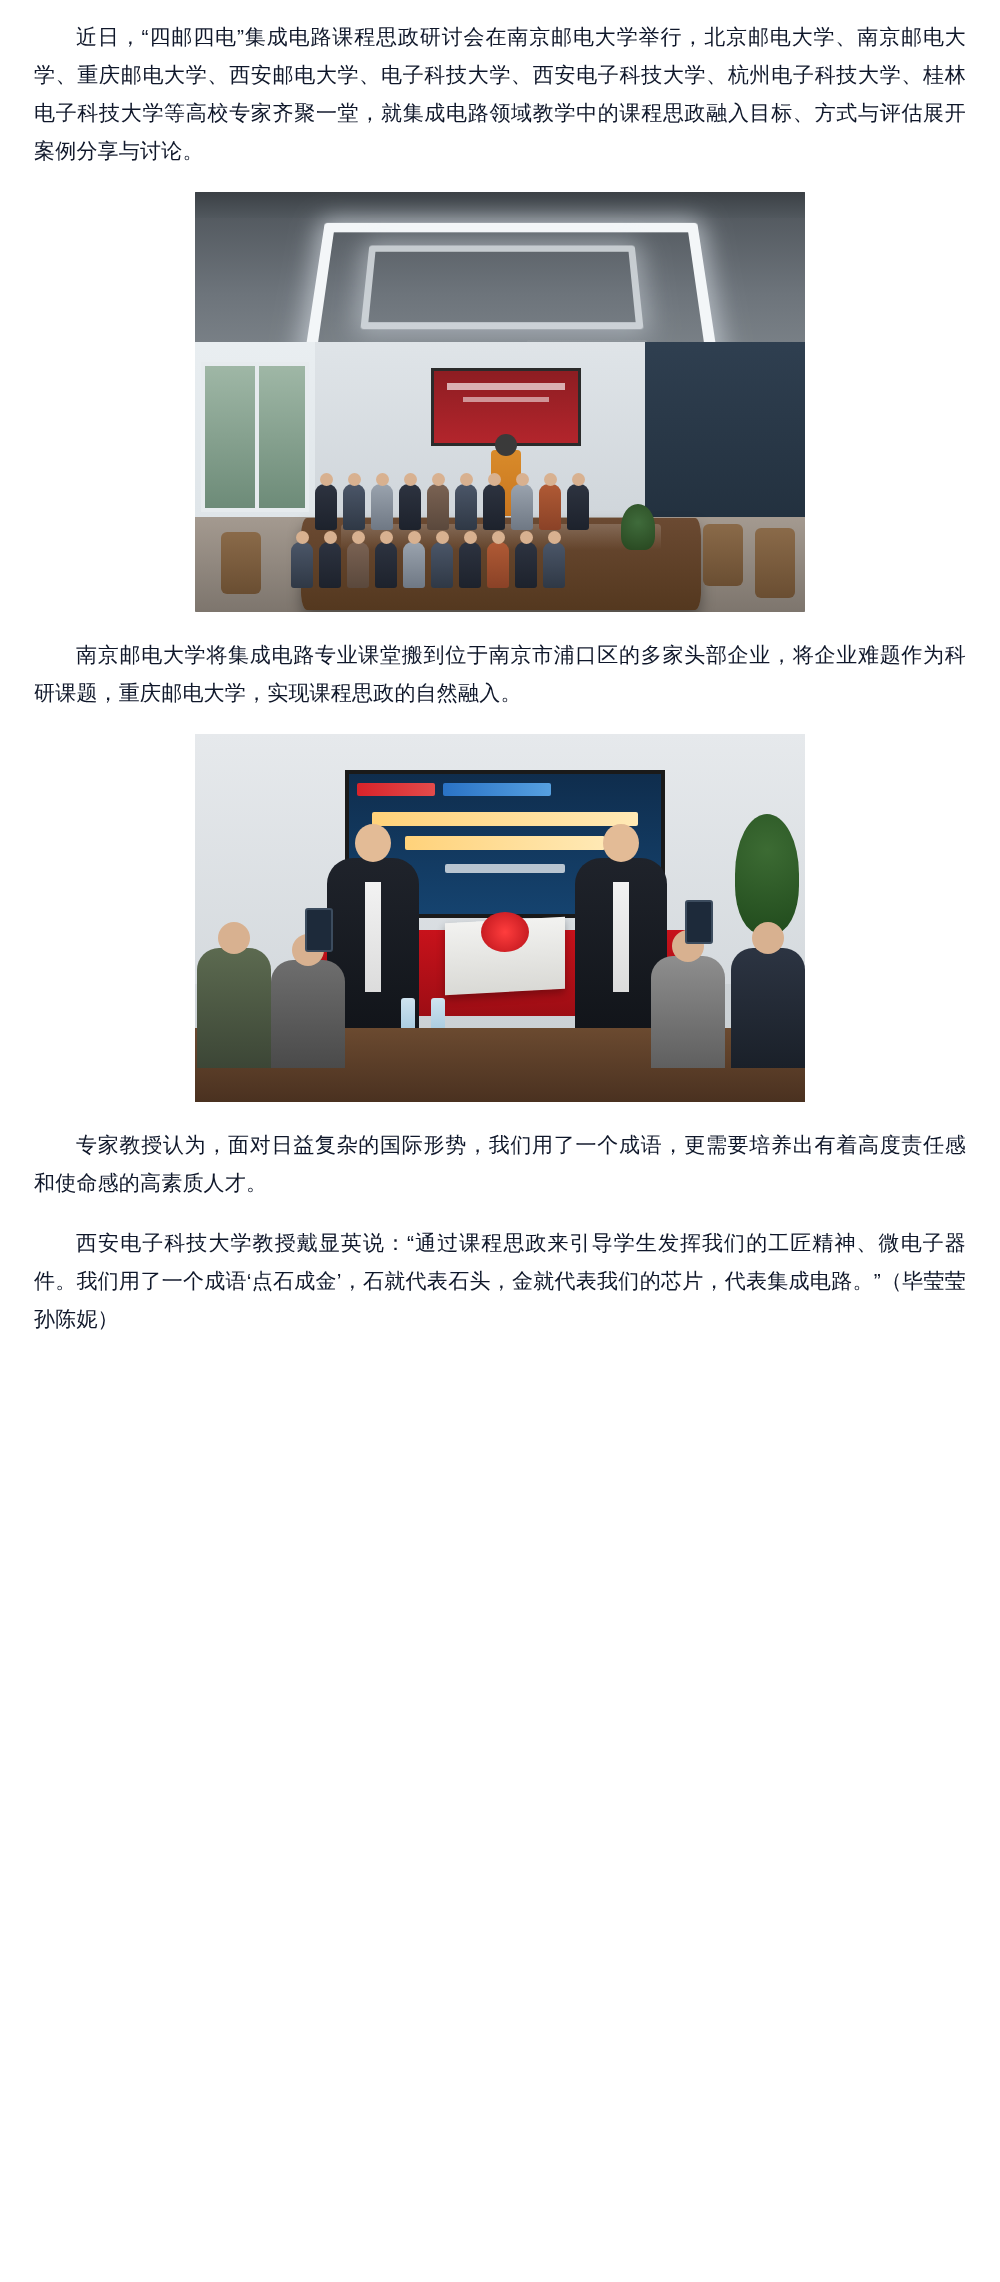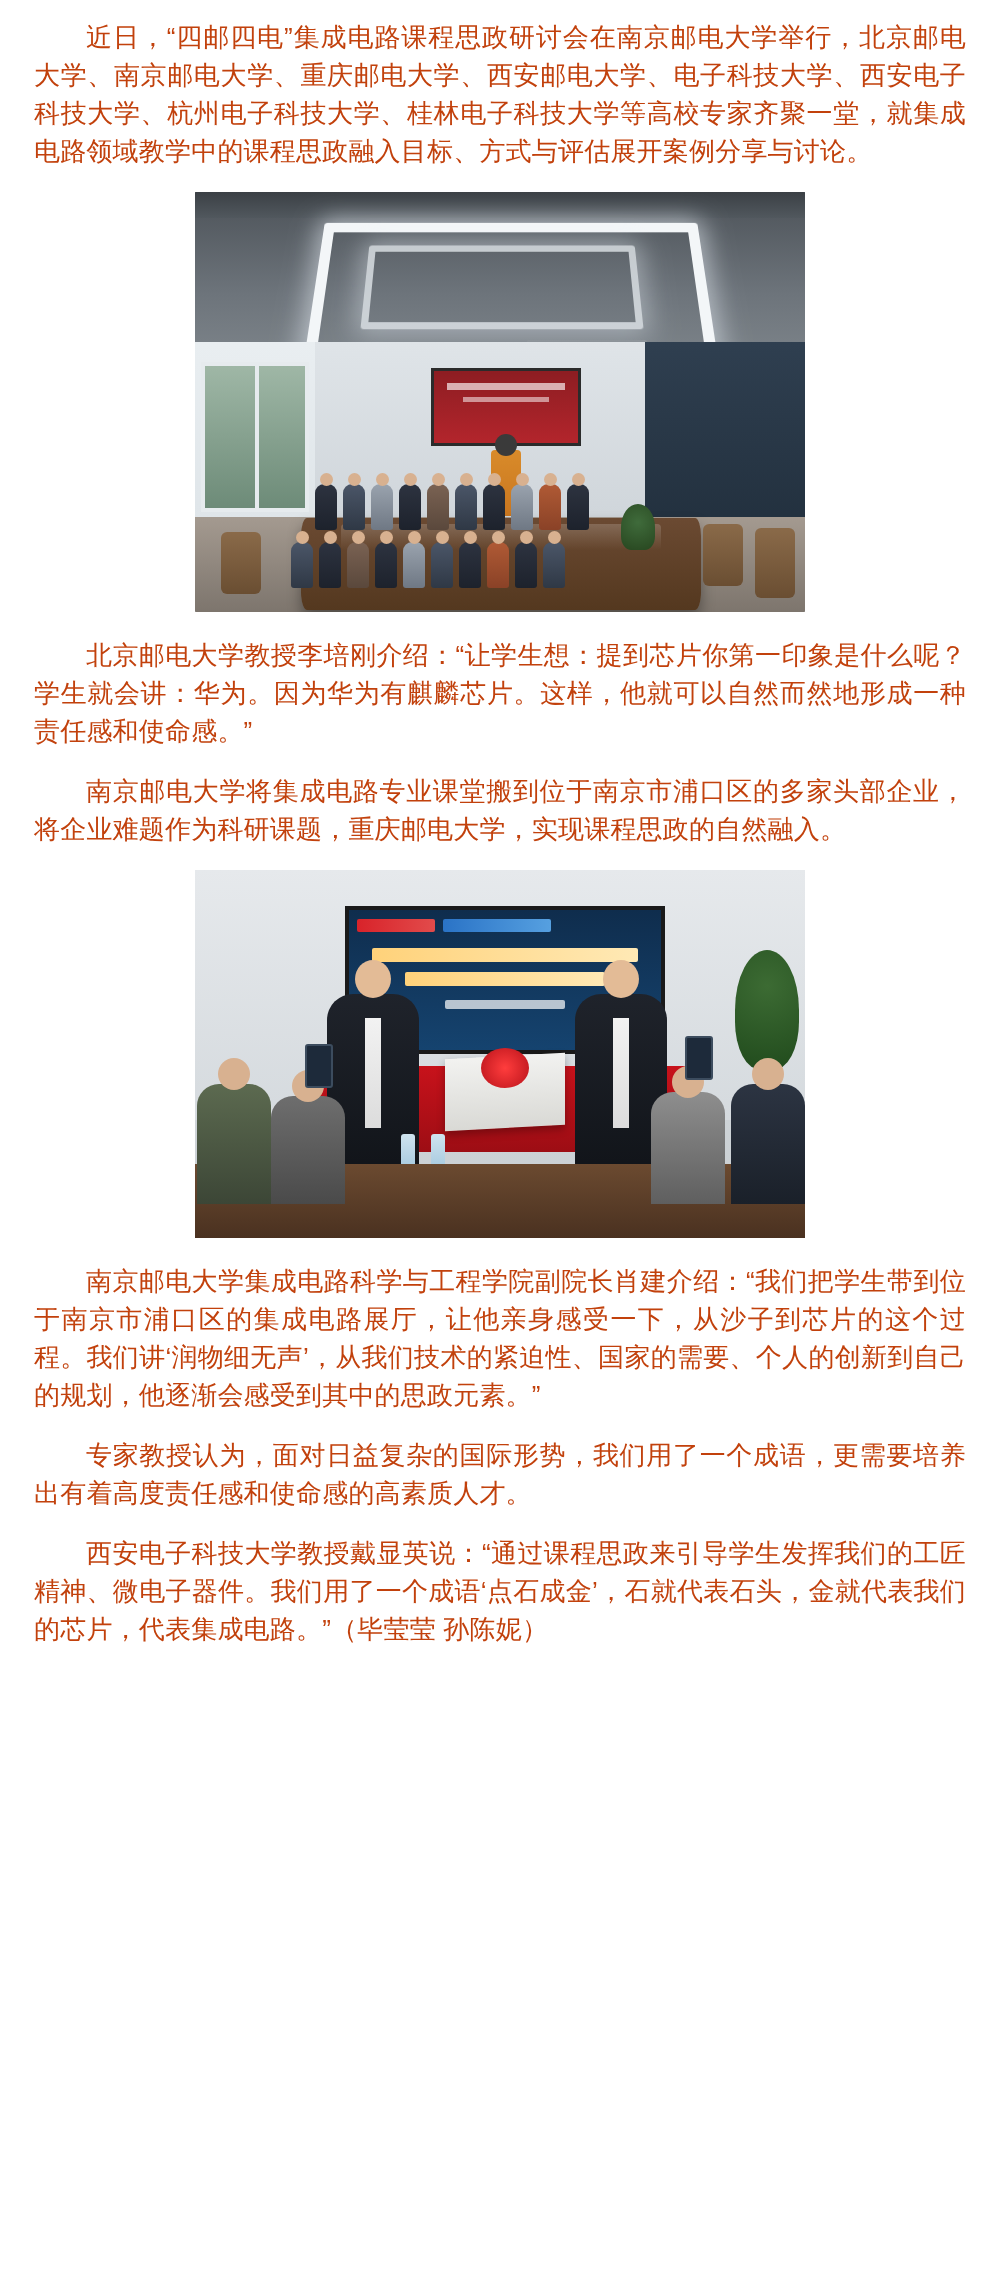--- a/index.html
+++ b/index.html
@@ -11,28 +11,28 @@
     width: 1000px;
     font-family: "Liberation Sans", "DejaVu Sans", sans-serif;
     color: #1a1a1a;
   }
   .page {
     width: 1000px;
     box-sizing: border-box;
     padding: 18px 34px 28px 34px;
   }
   p.para {
-    font-size: 26px;
+    font-size: 21px;
     line-height: 38px;
     text-align: justify;
     text-justify: inter-ideograph;
     margin: 0 0 22px 0;
     text-indent: 2em;
     letter-spacing: 0.2px;
-    color: #c2410c;
+    color: #0f172a;
   }
   .figure {
     margin: 10px 0 24px 0;
     display: flex;
     justify-content: center;
   }
   
   .photo1 {
     width: 610px;
     height: 420px;
@@ -308,21 +308,20 @@
         <div class="p1-person"></div>
         <div class="p1-person c2"></div>
       </div>
       <div class="p1-chair l1"></div>
       <div class="p1-chair r1"></div>
       <div class="p1-chair r2"></div>
       <div class="p1-plant"></div>
     </div>
   </div>
 
-  <p class="para">北京邮电大学教授李培刚介绍：“让学生想：提到芯片你第一印象是什么呢？学生就会讲：华为。因为华为有麒麟芯片。这样，他就可以自然而然地形成一种责任感和使命感。”</p>
   <p class="para">南京邮电大学将集成电路专业课堂搬到位于南京市浦口区的多家头部企业，将企业难题作为科研课题，重庆邮电大学，实现课程思政的自然融入。</p>
 
   <div class="figure">
     <div class="photo2">
       <div class="p2-wall"></div>
       <div class="p2-screen">
         <div class="p2-logos">
           <div class="p2-logo-a"></div>
           <div class="p2-logo-b"></div>
         </div>
@@ -342,17 +341,16 @@
       <div class="p2-table"></div>
       <div class="p2-audience a1"></div>
       <div class="p2-audience a2"></div>
       <div class="p2-audience a3"></div>
       <div class="p2-audience a4"></div>
       <div class="p2-phone ph1"></div>
       <div class="p2-phone ph2"></div>
     </div>
   </div>
 
-  <p class="para">南京邮电大学集成电路科学与工程学院副院长肖建介绍：“我们把学生带到位于南京市浦口区的集成电路展厅，让他亲身感受一下，从沙子到芯片的这个过程。我们讲‘润物细无声’，从我们技术的紧迫性、国家的需要、个人的创新到自己的规划，他逐渐会感受到其中的思政元素。”</p>
   <p class="para">专家教授认为，面对日益复杂的国际形势，我们用了一个成语，更需要培养出有着高度责任感和使命感的高素质人才。</p>
   <p class="para">西安电子科技大学教授戴显英说：“通过课程思政来引导学生发挥我们的工匠精神、微电子器件。我们用了一个成语‘点石成金’，石就代表石头，金就代表我们的芯片，代表集成电路。”（毕莹莹 孙陈妮）</p>
 
 </div>
 
 </body></html>

